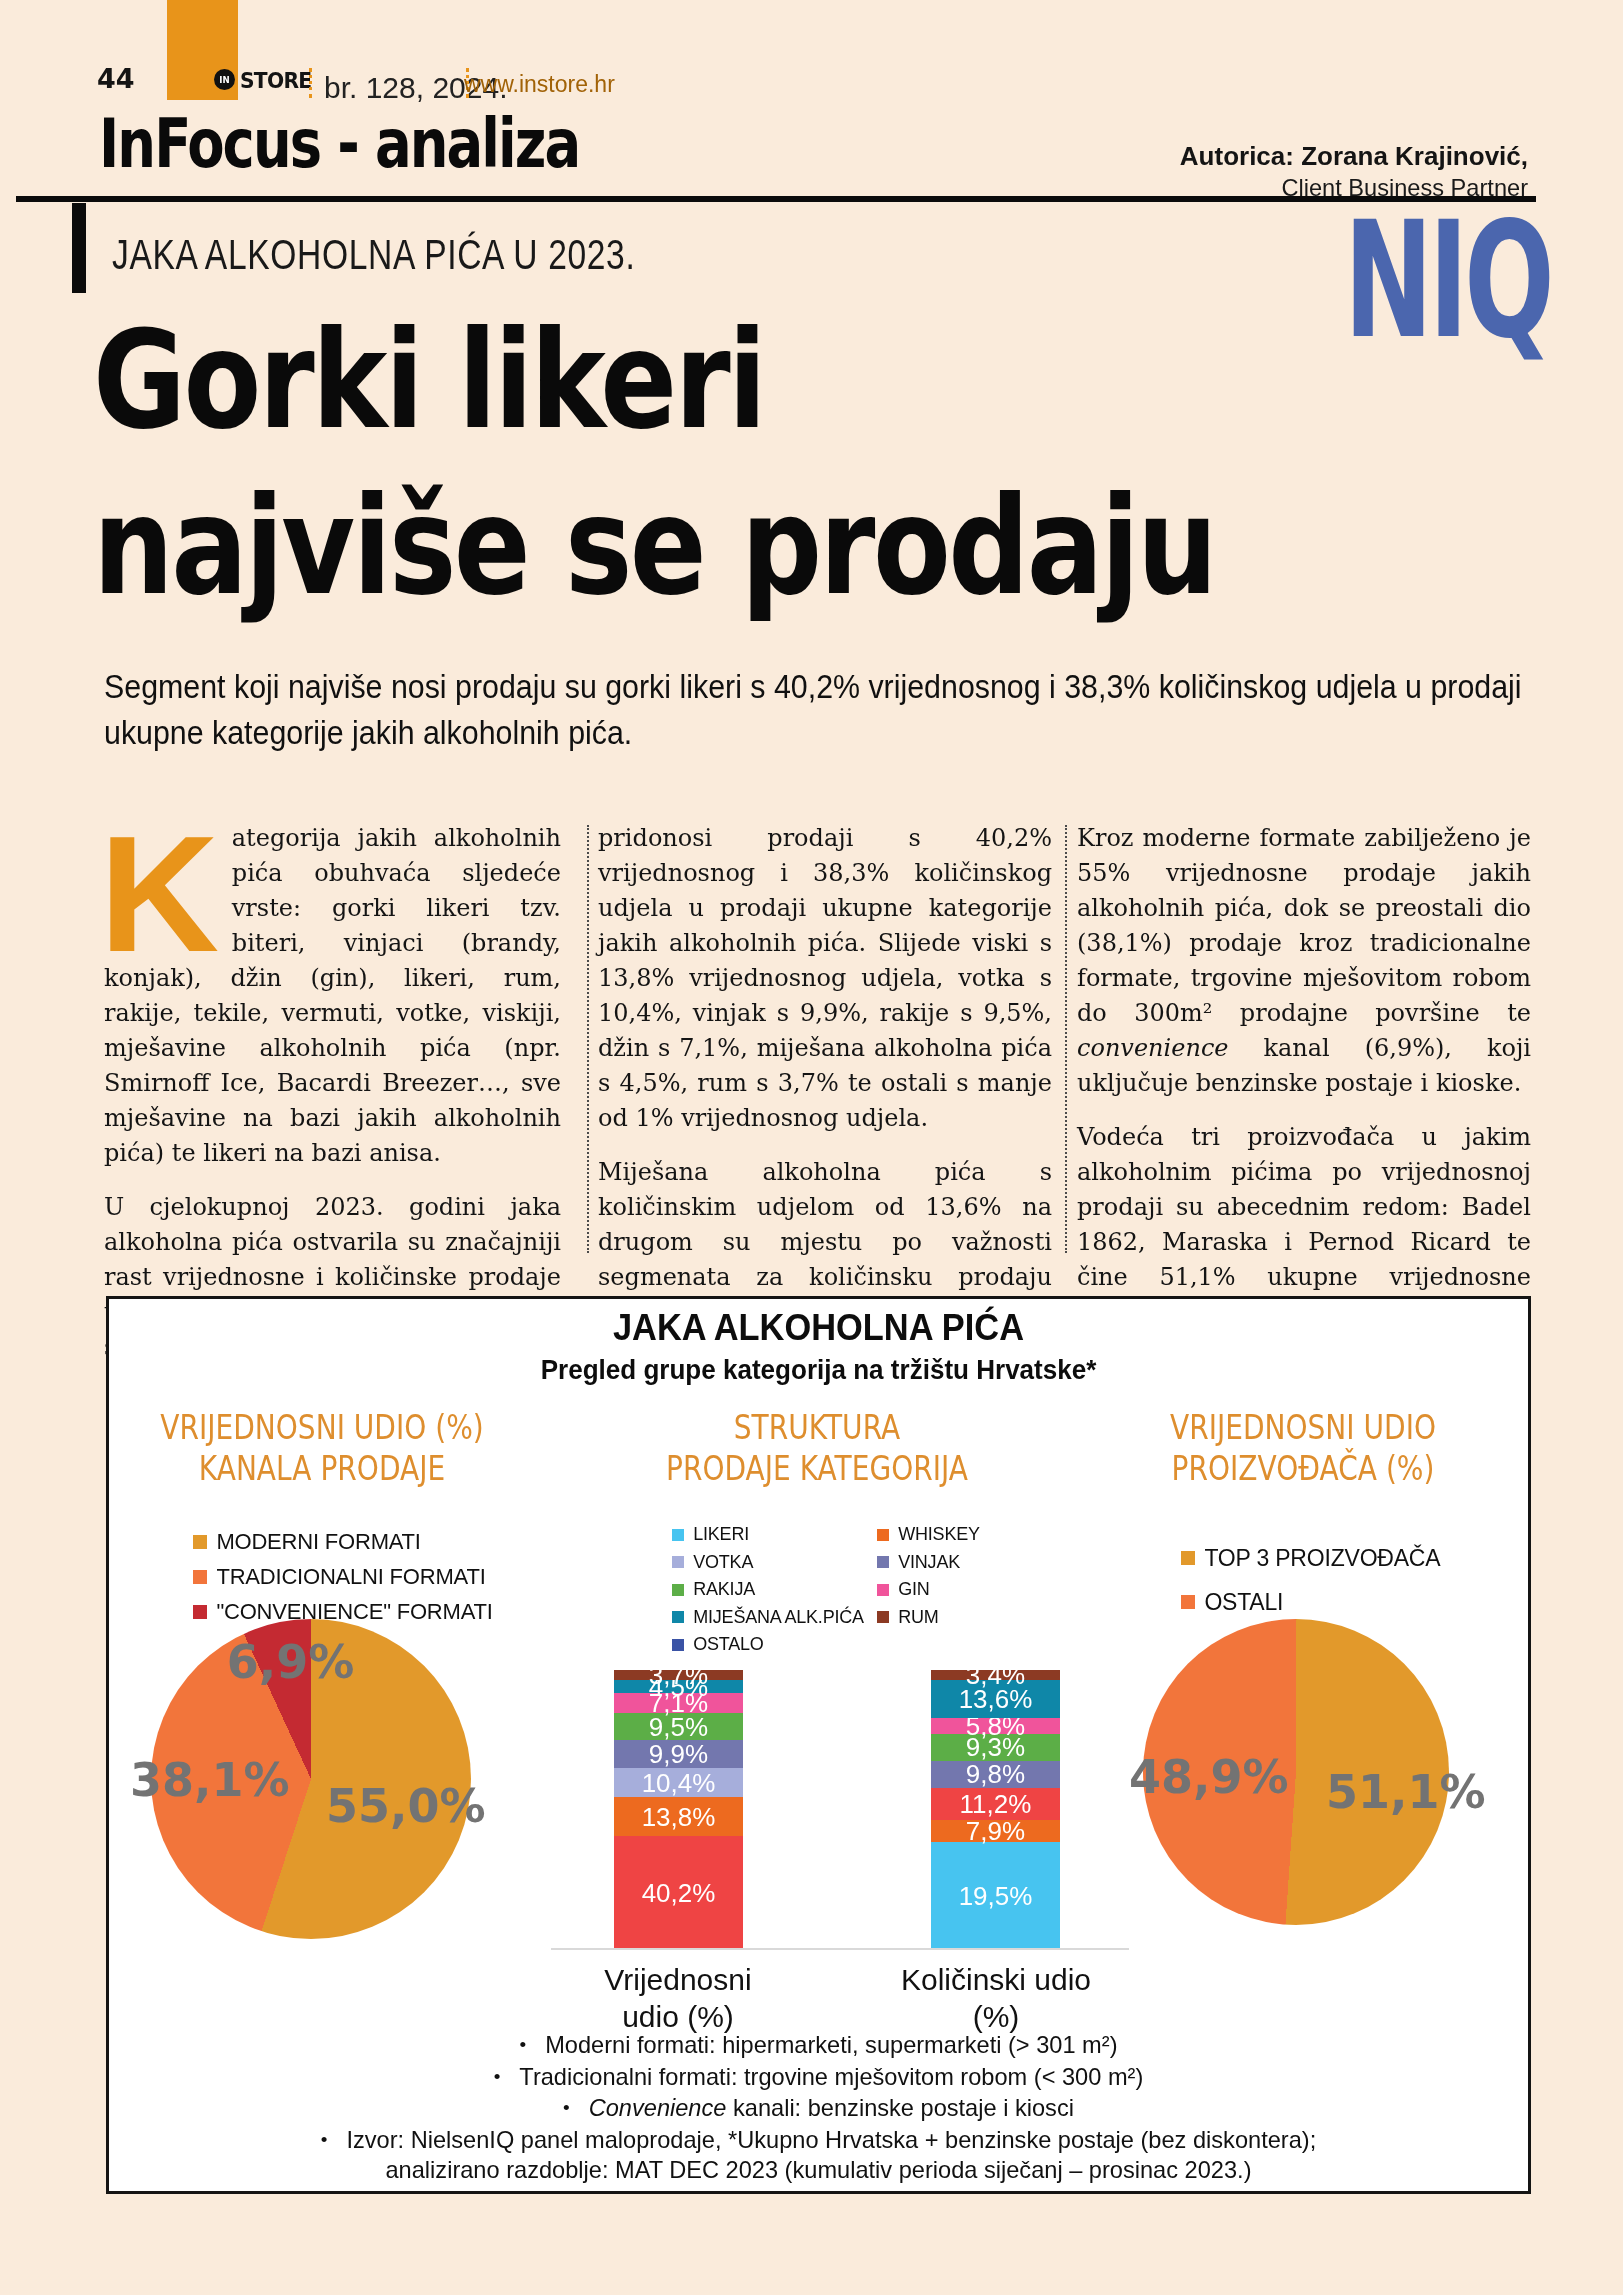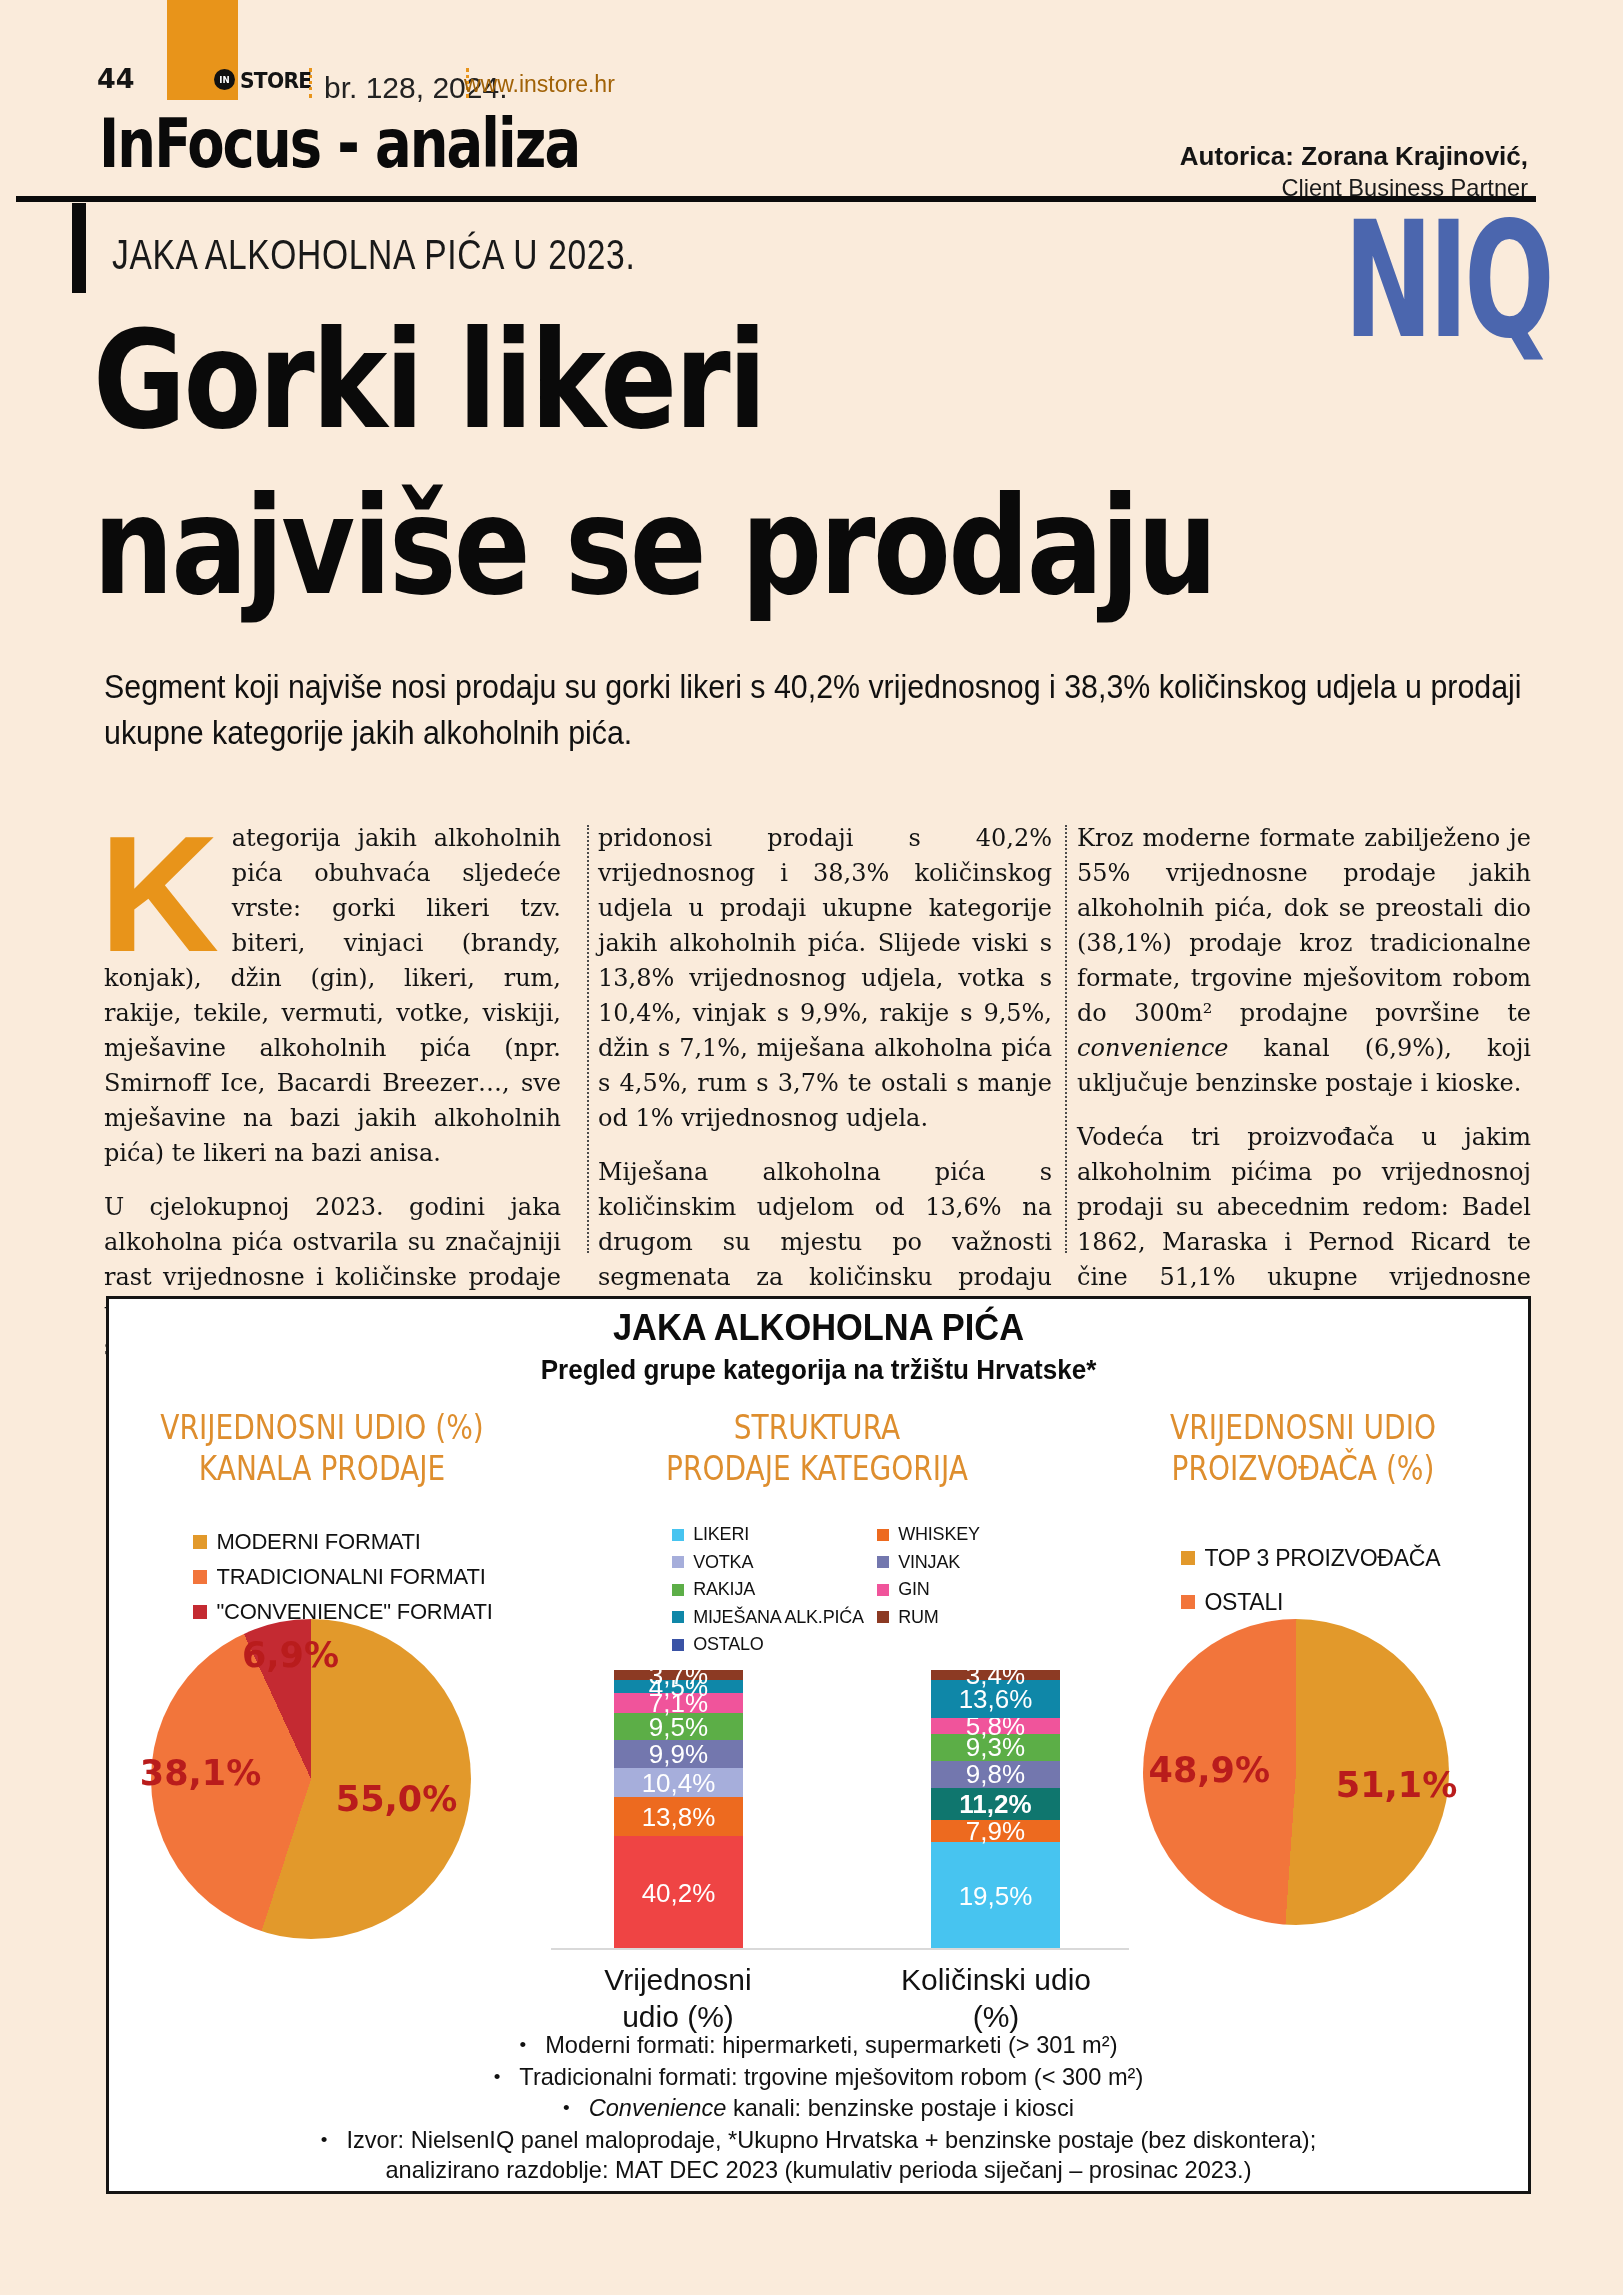--- a/index.html
+++ b/index.html
@@ -58,21 +58,21 @@
   .legend-mid1 .legend-label,.legend-mid2 .legend-label{font-size:18px;}
   .legend-right{left:1181px;top:1536px;}
   .legend-right .legend-row{height:44px;} .legend-right .swatch{width:14px;height:14px;} .legend-right .legend-label{font-size:23px;}
   .legend-row{display:flex;align-items:center;}
   .swatch{flex:none;margin-right:9.4px;}
   .legend-label{color:#111;letter-spacing:-0.2px;white-space:nowrap;}
 
   .pie{position:absolute;border-radius:50%;}
   .pie1{left:151px;top:1619px;width:320px;height:320px;}
   .pie2{left:1143px;top:1619px;width:306px;height:306px;}
-  .pie-label{position:absolute;width:141px;text-align:center;font-family:"DejaVu Sans",sans-serif;font-weight:700;font-size:35px;color:#b91c1c;}
+  .pie-label{position:absolute;width:141px;text-align:center;font-family:"DejaVu Sans",sans-serif;font-weight:700;font-size:46px;color:#737373;}
 
   .bar{position:absolute;top:1670px;width:129px;height:280px;display:flex;flex-direction:column-reverse;}
   .barL{left:614px;} .barR{left:931px;}
   .seg{position:relative;}
   .seg-label{position:absolute;left:0;right:0;top:50%;transform:translateY(-50%);text-align:center;color:#fff;font-size:26px;line-height:26px;white-space:nowrap;}
   .baseline{position:absolute;left:551px;top:1948px;width:578px;height:1.6px;background:#d9d9d9;}
   .axis-label{position:absolute;top:1961px;width:204px;text-align:center;font-size:30px;line-height:37px;color:#111;}
   .axisL{left:576px;} .axisR{left:894px;}
 
   .footnotes{position:absolute;left:267px;top:2029px;width:1103px;text-align:center;color:#111;}
@@ -236,21 +236,21 @@
         <span class="seg-label">3,7%</span>
       </div>
     </div>
   <div class="bar barR">
       <div class="seg" style="flex-grow: 38.3; background: rgb(71, 196, 240);">
         <span class="seg-label">19,5%</span>
       </div>
       <div class="seg" style="flex-grow: 7.9; background: rgb(237, 106, 31);">
         <span class="seg-label">7,9%</span>
       </div>
-      <div class="seg" style="flex-grow: 11.2; background: #0f766e; font-weight: bold;">
+      <div class="seg" style="flex-grow: 11.2; background: #ef4444;">
         <span class="seg-label">11,2%</span>
       </div>
       <div class="seg" style="flex-grow: 9.8; background: rgb(115, 119, 174);">
         <span class="seg-label">9,8%</span>
       </div>
       <div class="seg" style="flex-grow: 9.3; background: rgb(92, 174, 71);">
         <span class="seg-label">9,3%</span>
       </div>
       <div class="seg" style="flex-grow: 5.8; background: rgb(240, 84, 155);">
         <span class="seg-label">5,8%</span>

